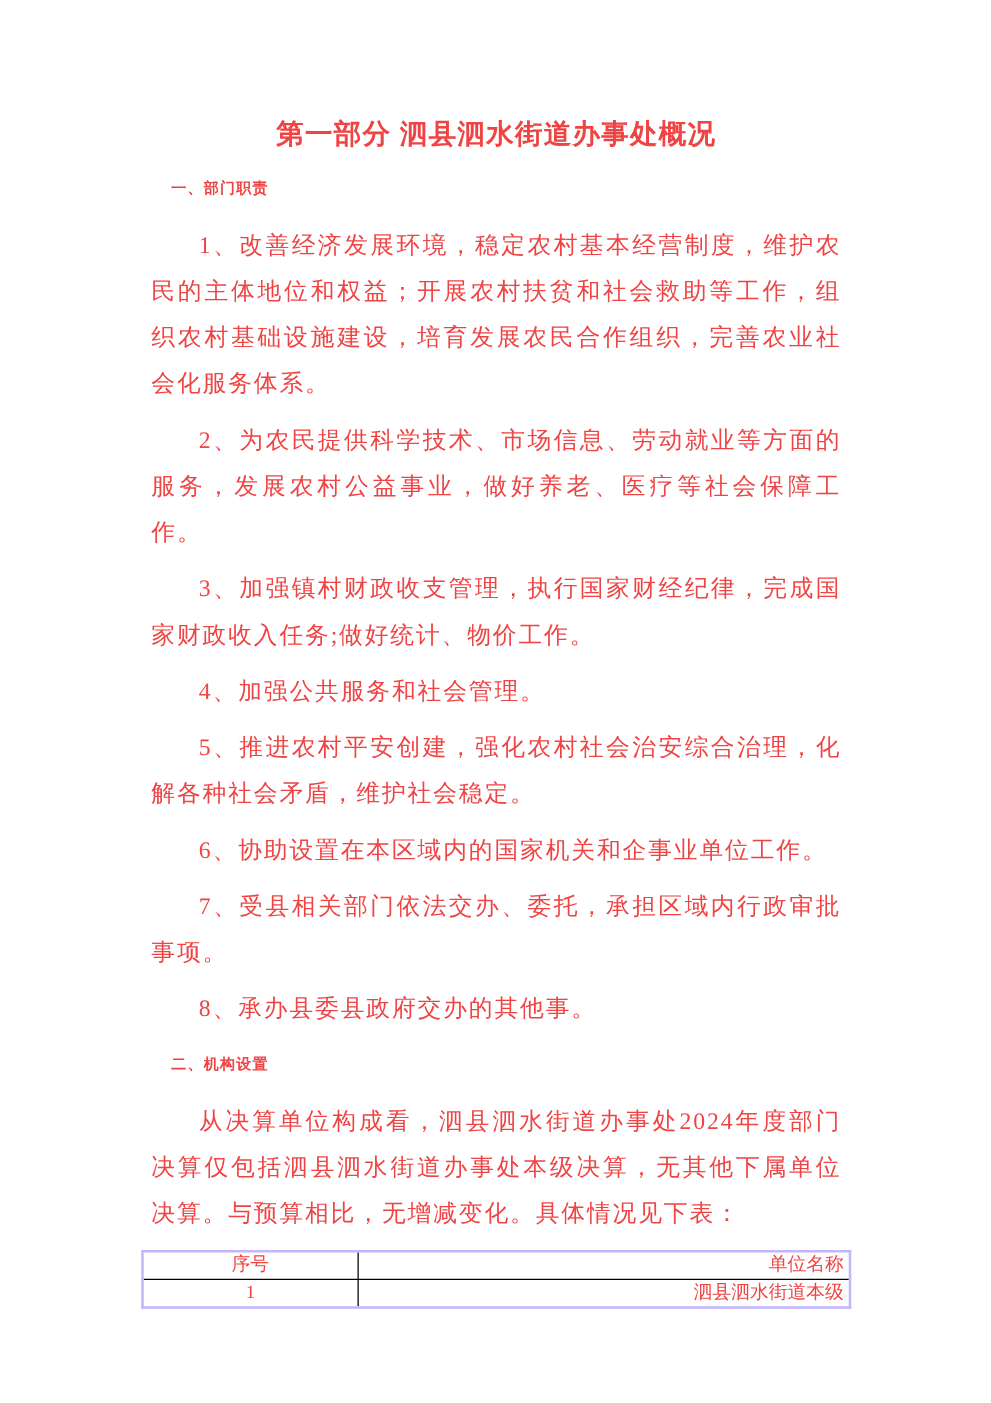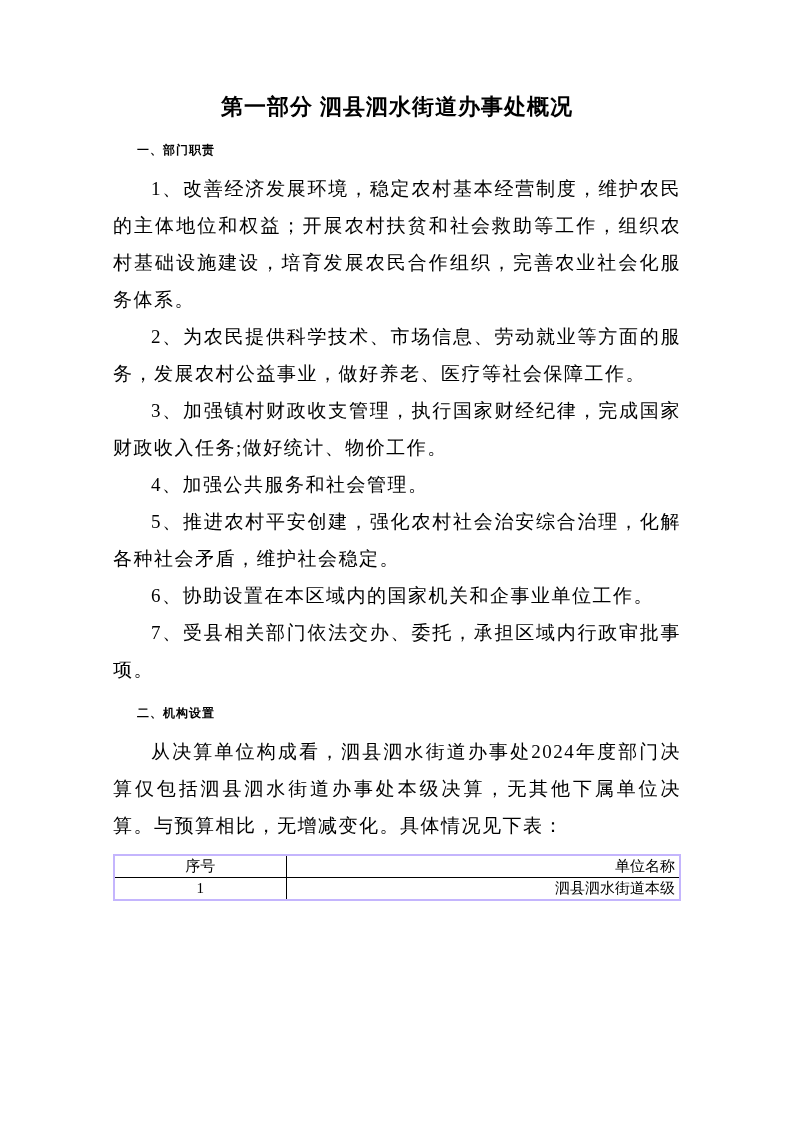--- a/index.html
+++ b/index.html
@@ -4,21 +4,21 @@
 <style>
   * { box-sizing: border-box; }
   html, body { margin: 0; padding: 0; background: #ffffff; }
 
   .page {
     position: relative;
     width: 793px;
     height: 1122px;
     margin: 0 auto;
     background: #ffffff;
-    color: #000000;
+    color: #ef4444;
     padding: 88px 112px 0 113px;
     overflow: hidden;
     font-family: "Liberation Serif", serif;
   }
 
   .doc-title {
     margin: 0;
     font-family: "Liberation Sans", sans-serif;
     font-weight: bold;
     font-size: 22px;
@@ -32,21 +32,21 @@
     margin: 8px 0 0 0;
     font-family: Liberation Mono, monospace;
     font-weight: bold;
     font-size: 12px;
     line-height: 37px;
     text-indent: 2em;
     letter-spacing: 1px;
   }
 
   .body-para {
-    margin: 0;
+    margin: 8px;
     font-family: "Liberation Serif", serif;
     font-size: 19px;
     line-height: 37px;
     text-indent: 2em;
     text-align: justify;
     text-align-last: left;
     letter-spacing: 1.5px;
     word-break: break-all;
   }
 
@@ -82,20 +82,21 @@
 
   <h2 class="section-heading">一、部门职责</h2>
 
   <p class="body-para">1、改善经济发展环境，稳定农村基本经营制度，维护农民的主体地位和权益；开展农村扶贫和社会救助等工作，组织农村基础设施建设，培育发展农民合作组织，完善农业社会化服务体系。</p>
   <p class="body-para">2、为农民提供科学技术、市场信息、劳动就业等方面的服务，发展农村公益事业，做好养老、医疗等社会保障工作。</p>
   <p class="body-para">3、加强镇村财政收支管理，执行国家财经纪律，完成国家财政收入任务;做好统计、物价工作。</p>
   <p class="body-para">4、加强公共服务和社会管理。</p>
   <p class="body-para">5、推进农村平安创建，强化农村社会治安综合治理，化解各种社会矛盾，维护社会稳定。</p>
   <p class="body-para">6、协助设置在本区域内的国家机关和企事业单位工作。</p>
   <p class="body-para">7、受县相关部门依法交办、委托，承担区域内行政审批事项。</p>
+  <p class="body-para">8、承办县委县政府交办的其他事。</p>
 
   <h2 class="section-heading">二、机构设置</h2>
 
   <p class="body-para">从决算单位构成看，泗县泗水街道办事处2024年度部门决算仅包括泗县泗水街道办事处本级决算，无其他下属单位决算。与预算相比，无增减变化。具体情况见下表：</p>
 
   <table class="info-table">
     <thead>
       <tr>
         <th class="col-index">序号</th>
         <th class="col-name">单位名称</th>

